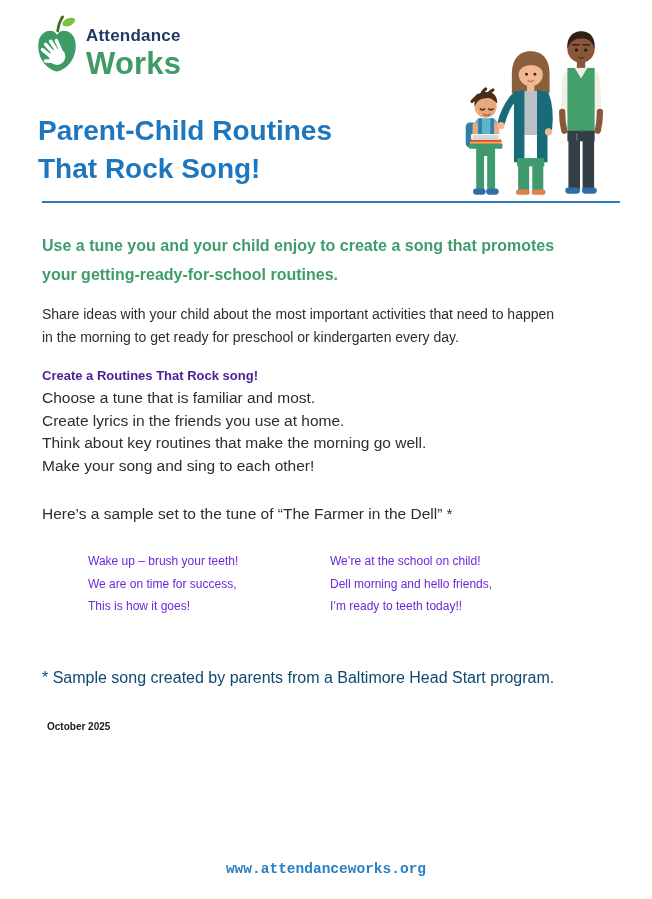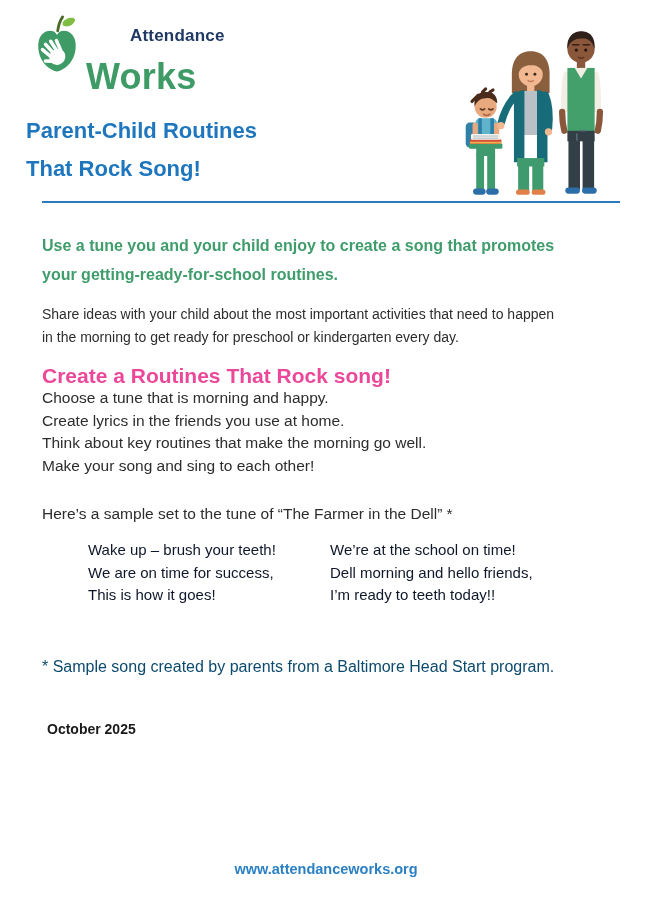--- a/index.html
+++ b/index.html
@@ -10,50 +10,50 @@
     position: relative;
     overflow: hidden;
     color: #2d2d2d;
   }
   .page { position: absolute; inset: 0; background: #ffffff; }
 
   
   .logo { position: absolute; top: 14px; left: 36px; display: flex; align-items: flex-start; }
   .logo svg { display: block; }
   .logo-text { margin-left: 8px; margin-top: 13px; line-height: 1; }
-  .logo-line1 { font-size: 17px; font-weight: bold; color: #1f3864; letter-spacing: 0.2px; margin-left: 44px; }
-  .logo-line2 { font-size: 36px; font-weight: bold; color: #3e9b66; margin-top: 15px; letter-spacing: 0.2px; }
+  .logo-line1 { font-size: 17px; font-weight: bold; color: #1f3864; letter-spacing: 0.2px; }
+  .logo-line2 { font-size: 31px; font-weight: bold; color: #3e9b66; margin-top: 4px; letter-spacing: 0.2px; }
 
   
   .illustration { position: absolute; top: 26px; left: 456px; width: 162px; height: 174px; }
 
   
-  .title { position: absolute; top: 112px; left: 26px; width: 420px;
-           font-size: 22px; font-weight: bold; color: #1e77be; line-height: 38px; }
+  .title { position: absolute; top: 112px; left: 38px; width: 420px;
+           font-size: 28px; font-weight: bold; color: #1e77be; line-height: 38px; }
 
   .divider { position: absolute; top: 201px; left: 42px; width: 578px; height: 2px; background: #2e79bd; }
 
   
   .content { position: absolute; top: 231px; left: 42px; width: 580px; }
 
   .subtitle { font-size: 16px; font-weight: bold; color: #3f9c6b; line-height: 29px; }
   .intro { margin-top: 14px; font-size: 14px; line-height: 23px; color: #2d2d2d; }
-  .section-heading { margin-top: 16px; font-size: 21px; font-weight: bold; color: #ec4899; line-height: 22px; }
+  .section-heading { margin-top: 16px; font-size: 13px; font-weight: bold; color: #4c1d95; line-height: 22px; }
   .steps { font-size: 15.5px; line-height: 22.5px; color: #2d2d2d; }
   .sample-intro { margin-top: 26px; font-size: 15.5px; line-height: 22px; color: #2d2d2d; }
 
-  .lyrics { margin-top: 14px; display: flex; font-size: 15px; line-height: 22.5px; color: #0f172a; }
+  .lyrics { margin-top: 25px; display: flex; font-size: 12px; line-height: 22.5px; color: #6d28d9; }
   .lyrics-col-left  { margin-left: 46px; width: 242px; }
   .lyrics-col-right { width: 260px; }
 
   .footnote { margin-top: 51px; font-size: 16px; color: #0c4a6e; line-height: 18px; }
 
-  .date { position: absolute; top: 721px; left: 47px; font-size: 14px; font-weight: 600; color: #1a1a1a; }
-
-  .footer { position: absolute; top: 860px; left: 0; width: 652px; text-align: center; }
+  .date { position: absolute; top: 721px; left: 47px; font-size: 10px; font-weight: 600; color: #1a1a1a; }
+
+  .footer { position: absolute; top: 860px; left: 0; width: 652px; text-align: center; font-family: Liberation Mono, monospace; }
   .footer a { font-size: 14.5px; font-weight: 600; color: #2b80c4; text-decoration: none; }
 </style>
 </head>
 <body>
 
 <div class="page">
 
   <div class="logo">
     <span>
       <svg width="42" height="66" viewBox="0 0 60 94">
@@ -177,36 +177,36 @@
     </div>
 
     <div class="intro">
       <div>Share ideas with your child about the most important activities that need to happen</div>
       <div>in the morning to get ready for preschool or kindergarten every day.</div>
     </div>
 
     <div class="section-heading">Create a Routines That Rock song!</div>
 
     <div class="steps">
-      <div>Choose a tune that is morning and happy.</div>
+      <div>Choose a tune that is familiar and most.</div>
       <div>Create lyrics in the friends you use at home.</div>
       <div>Think about key routines that make the morning go well.</div>
       <div>Make your song and sing to each other!</div>
     </div>
 
     <div class="sample-intro">Here’s a sample set to the tune of “The Farmer in the Dell” *</div>
 
     <div class="lyrics">
       <div class="lyrics-col-left">
         <div>Wake up – brush your teeth!</div>
         <div>We are on time for success,</div>
         <div>This is how it goes!</div>
       </div>
       <div class="lyrics-col-right">
-        <div>We’re at the school on time!</div>
+        <div>We’re at the school on child!</div>
         <div>Dell morning and hello friends,</div>
         <div>I’m ready to teeth today!!</div>
       </div>
     </div>
 
     <div class="footnote">* Sample song created by parents from a Baltimore Head Start program.</div>
   </div>
 
   <div class="date">October 2025</div>
 

